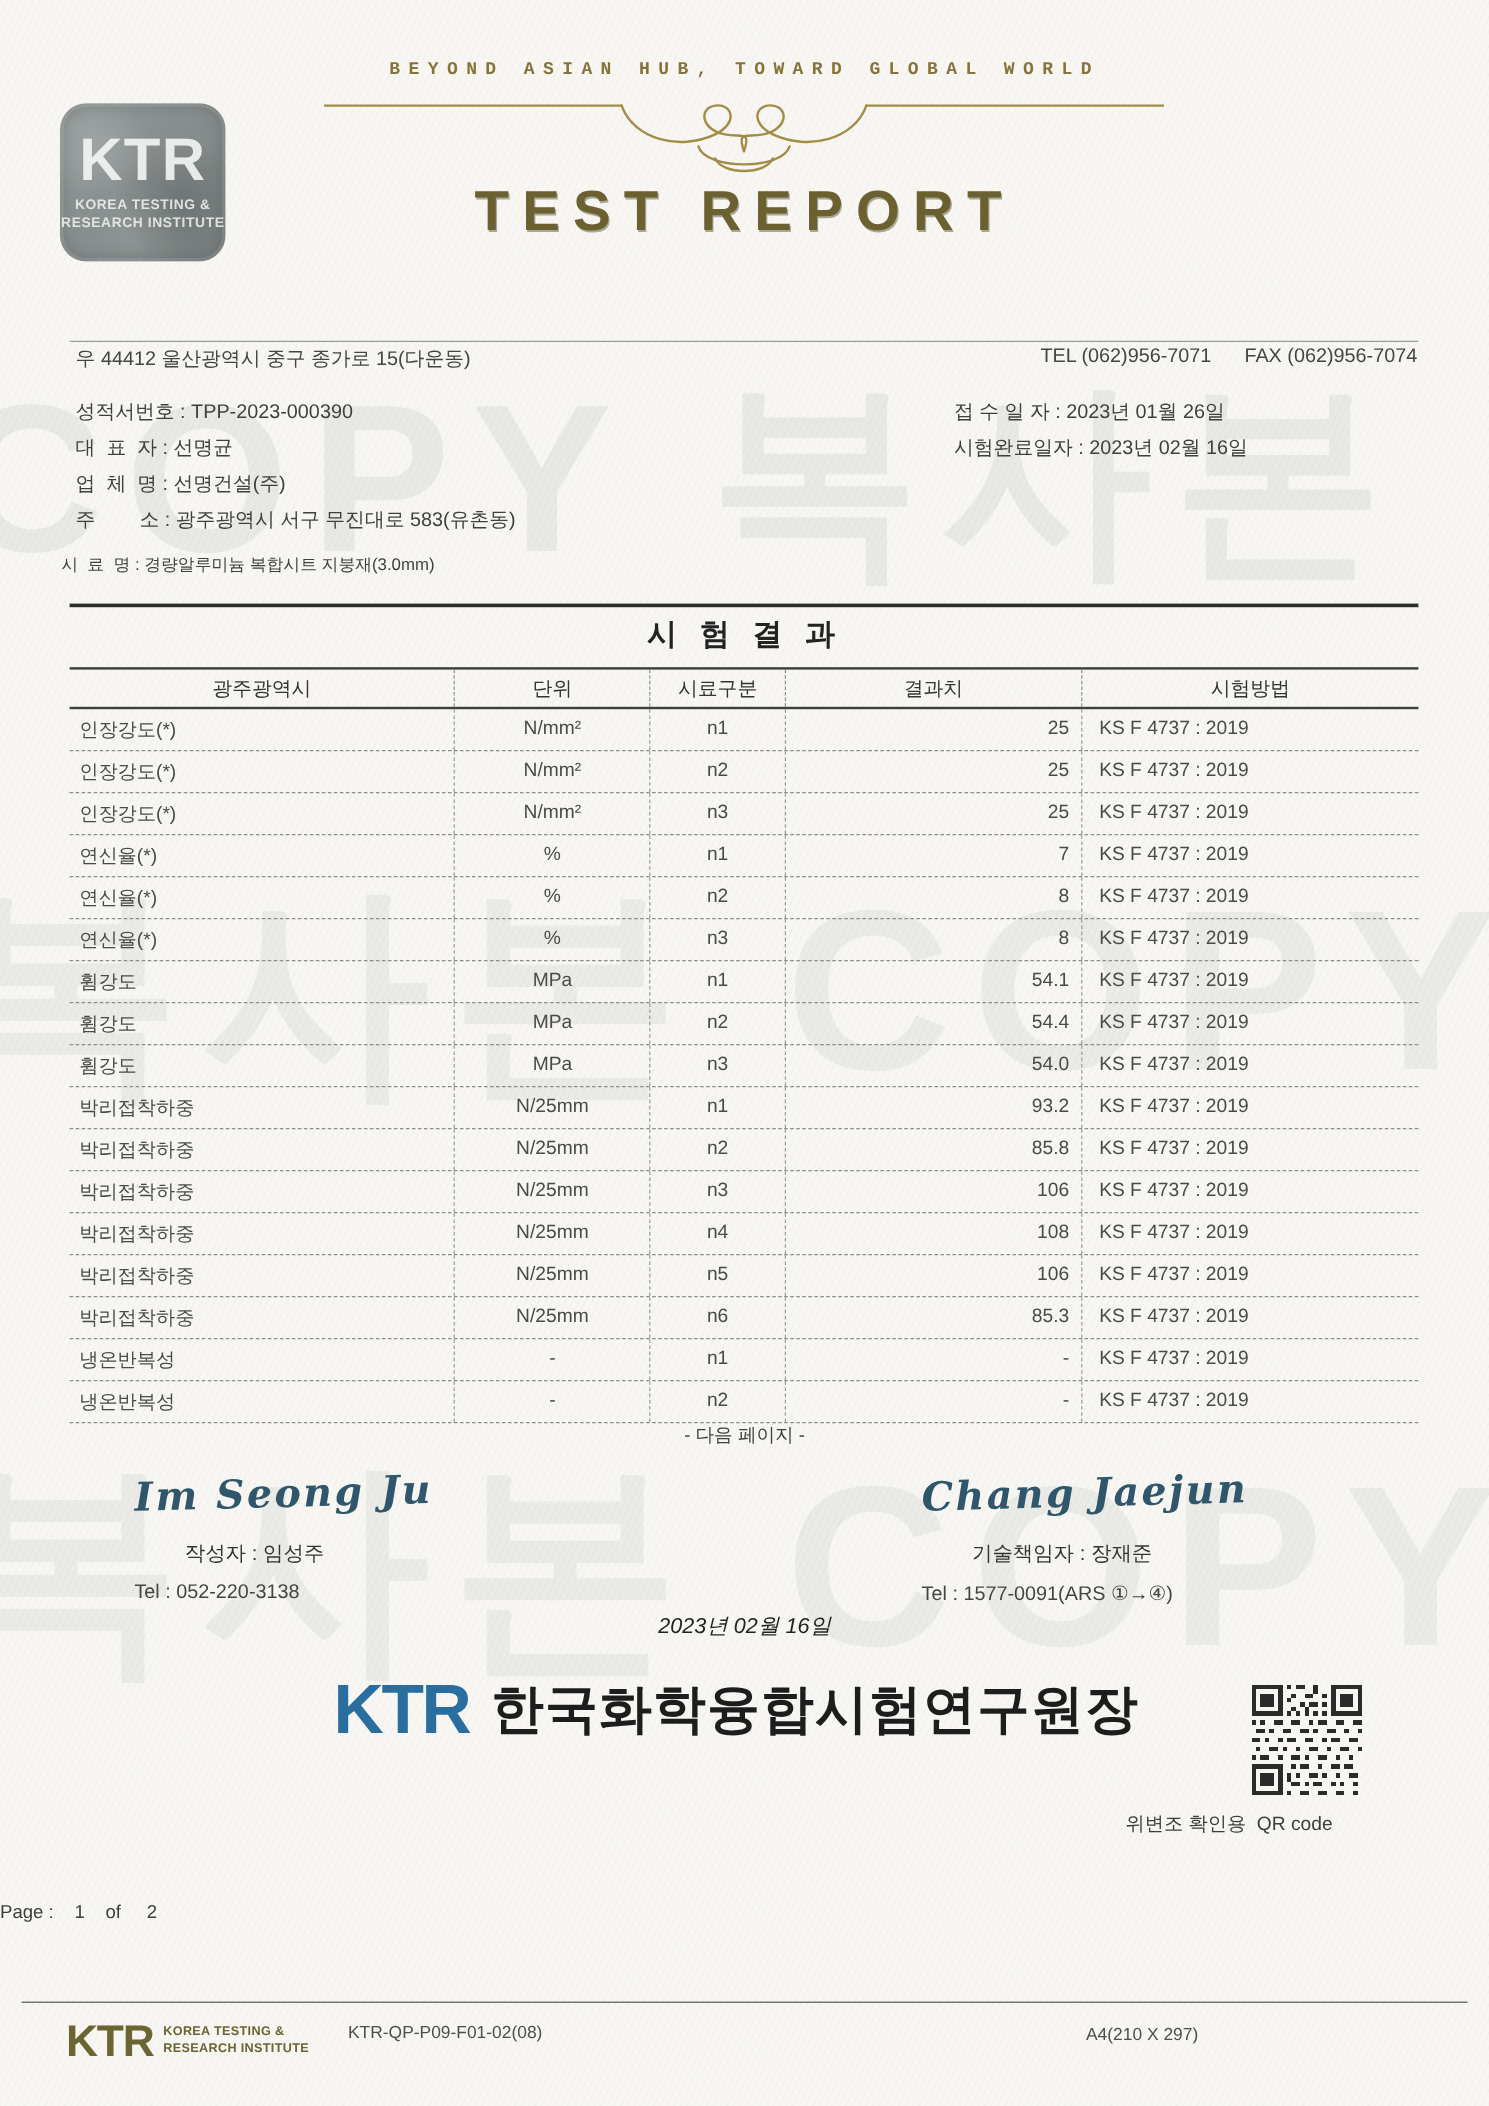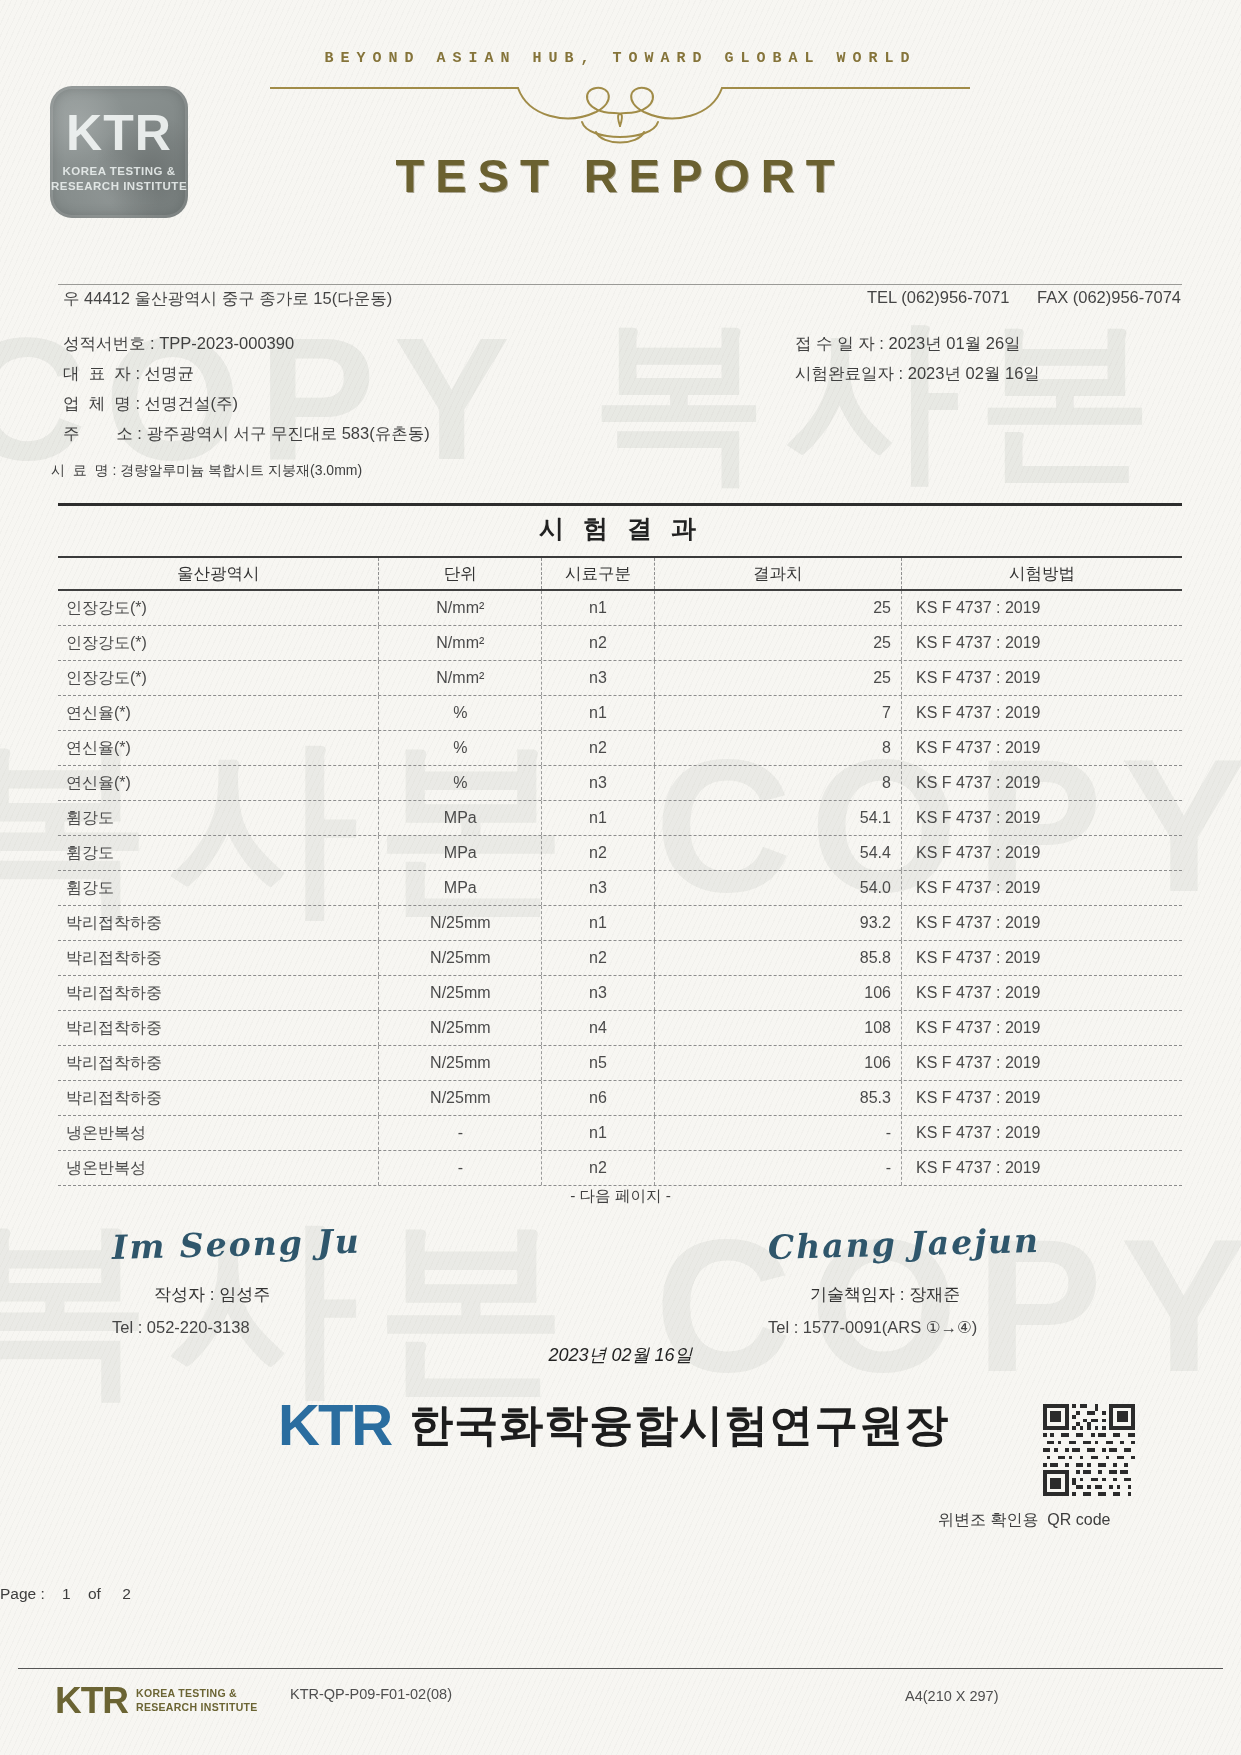--- a/index.html
+++ b/index.html
@@ -136,21 +136,21 @@
       <div class="info-line">시험완료일자 : 2023년 02월 16일</div>
     </div>
   <div class="sample-line">시  료  명 : 경량알루미늄 복합시트 지붕재(3.0mm)</div>
 
   <div class="section-rule"></div>
   <div class="section-title">시 험 결 과</div>
 
   <div class="rtable">
     <div class="t-head">
 
-    <span>울산광역시</span>
+    <span>광주광역시</span>
         <span>단위</span>
         <span>시료구분</span>
         <span>결과치</span>
         <span>시험방법</span>
       </div>
     <div class="t-body">
 
         <div class="t-row">
           <span class="t-cell c1">인장강도(*)</span>
           <span class="t-cell c2">N/mm²</span>

